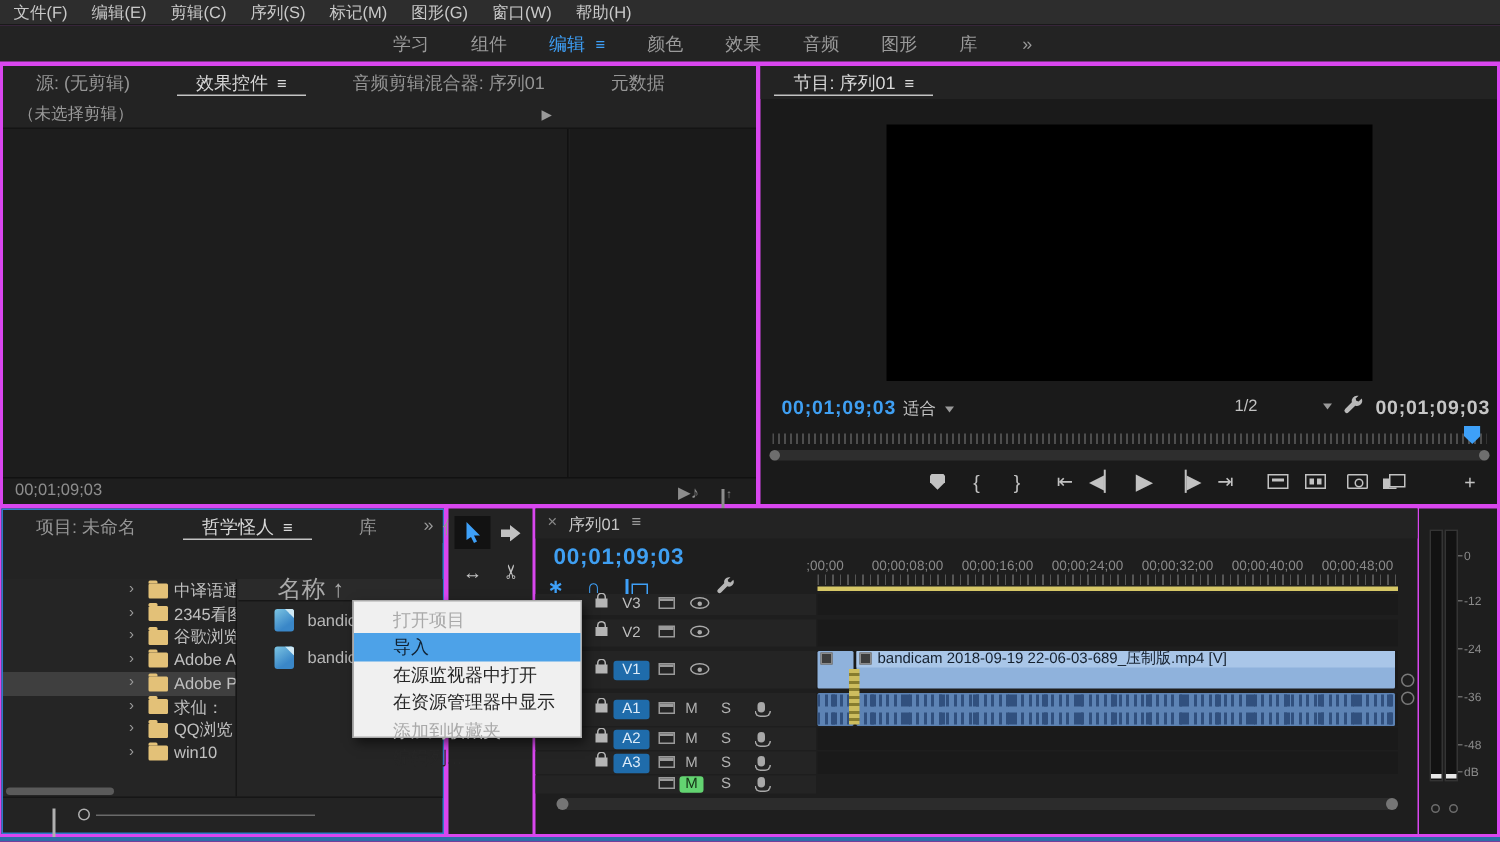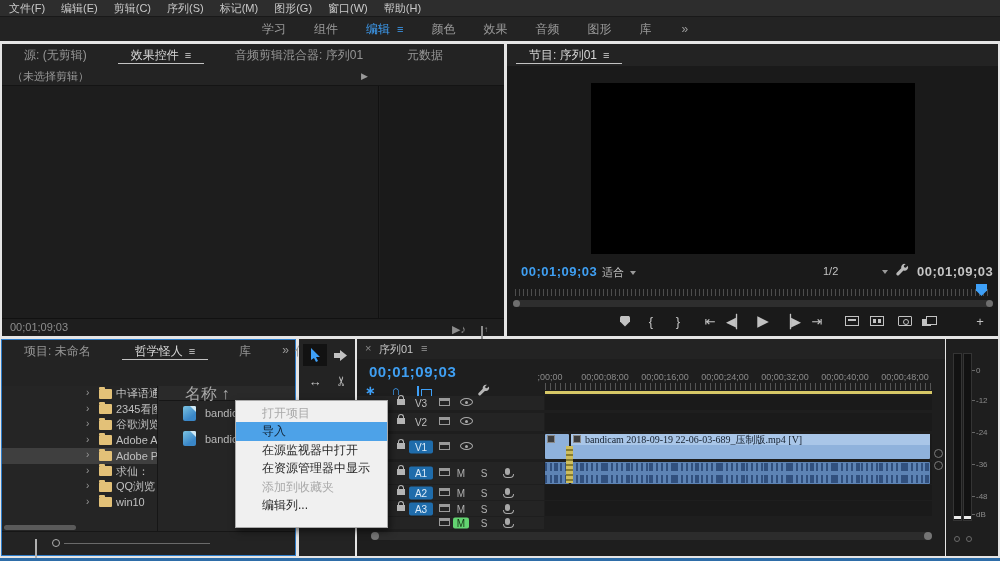--- a/index.html
+++ b/index.html
@@ -1,17 +1,17 @@
 <!DOCTYPE html>
 <html><head>
 <meta charset="utf-8">
 <style>
 *{margin:0;padding:0;box-sizing:border-box}
 body{width:1000px;height:561px;background:#0d0d0d;font-family:"Liberation Sans","DejaVu Sans",sans-serif;overflow:hidden}
-#app{position:relative;width:1000px;height:561px;background:#e5e5e5}
+#app{position:relative;width:1000px;height:561px;background:#d946ef}
 
 #menubar{position:absolute;left:0;top:0;width:1000px;height:17px;background:#2d2d2d;display:flex;align-items:center;gap:16px;padding:0 9px;font-size:11px;color:#c9c9c9;border-bottom:1px solid #191919}
 
 #wsbar{position:absolute;left:0;top:17px;width:1000px;height:24px;background:#232323;display:flex;align-items:center;font-size:12px;color:#9a9a9a}
 #wsbar .tab{margin:16px 14px;white-space:nowrap}
 #wsbar .tab.active{color:#3ea0f8}
 #wsbar .tab .pm-ic{margin-left:7px;font-size:11px}
 #ws-overflow{color:#9a9a9a;margin-left:16px}
 
 .panel{position:absolute;background:#232323}
@@ -135,21 +135,21 @@
 #tl-hscroll::before,#tl-hscroll::after{content:'';position:absolute;top:0;width:8px;height:8px;border-radius:50%;background:#757575}
 #tl-hscroll::before{left:0}#tl-hscroll::after{right:0}
 
 #meter{left:946px;top:339px;width:52px;height:217px;background:#1e1e1e}
 .mbar{position:absolute;top:14px;width:9px;height:168px;background:#121212;border:1px solid #343434}
 .mbar::after{content:'';position:absolute;left:0;bottom:1px;width:7px;height:3px;background:#e8e8e8}
 .mtick{position:absolute;left:30px;font-size:8px;color:#8a8a8a}
 .mtick::before{content:'';position:absolute;left:-4px;top:4px;width:3px;height:1px;background:#666}
 .mcircle{position:absolute;bottom:14px;width:6px;height:6px;border:1px solid #6a6a6a;border-radius:50%}
 
-#ctx{position:absolute;left:235px;top:400px;width:153px;height:128px;background:#f0f0f0;border:1px solid #aaa;box-shadow:2px 3px 7px rgba(0,0,0,.55);z-index:50;padding-top:3px}
+#ctx{position:absolute;left:235px;top:400px;width:153px;height:92px;background:#f0f0f0;border:1px solid #aaa;box-shadow:2px 3px 7px rgba(0,0,0,.55);z-index:50;padding-top:3px}
 .ctx-item{height:18.4px;line-height:18.4px;font-size:12px;color:#262626;padding-left:26px;white-space:nowrap}
 .ctx-item.highlighted{background:#4da2e8;color:#102030}
 .ctx-item.disabled{color:#a9a9a9}
 #winline{position:absolute;left:0;top:558px;width:1000px;height:3px;background:#2e6da8}
 </style>
 </head>
 <body>
 
 <div id="app">
 
@@ -376,21 +376,21 @@
         <div class="trk" style="top: 95px; height: 25px;">
           <span class="i-lock"></span>
           <span class="trk-name target">V1</span>
           <span class="i-sync"></span>
           <span class="i-eye"></span>
         </div>
         <div class="trk-row" style="top: 95px; height: 25px;">
           <div class="clip" style="left: 0px; width: 24px;">
             <span class="fx"></span>
           </div>
-          <div class="clip" style="left: 26px; width: 359px; font-family: Liberation Serif, serif;">
+          <div class="clip" style="left: 26px; width: 359px;">
             <div class="clip-label">bandicam 2018-09-19 22-06-03-689_压制版.mp4 [V]<span class="fx"></span></div>
           </div>
         </div>
         <div class="trk" style="top: 123px; height: 22px;">
           <span class="i-lock"></span>
           <span class="trk-name target">A1</span>
           <span class="i-sync"></span>
           <span class="trk-ms" style="left: 96px;">M</span>
           <span class="trk-ms" style="left: 119px;">S</span>
           <span class="i-mic"></span>

